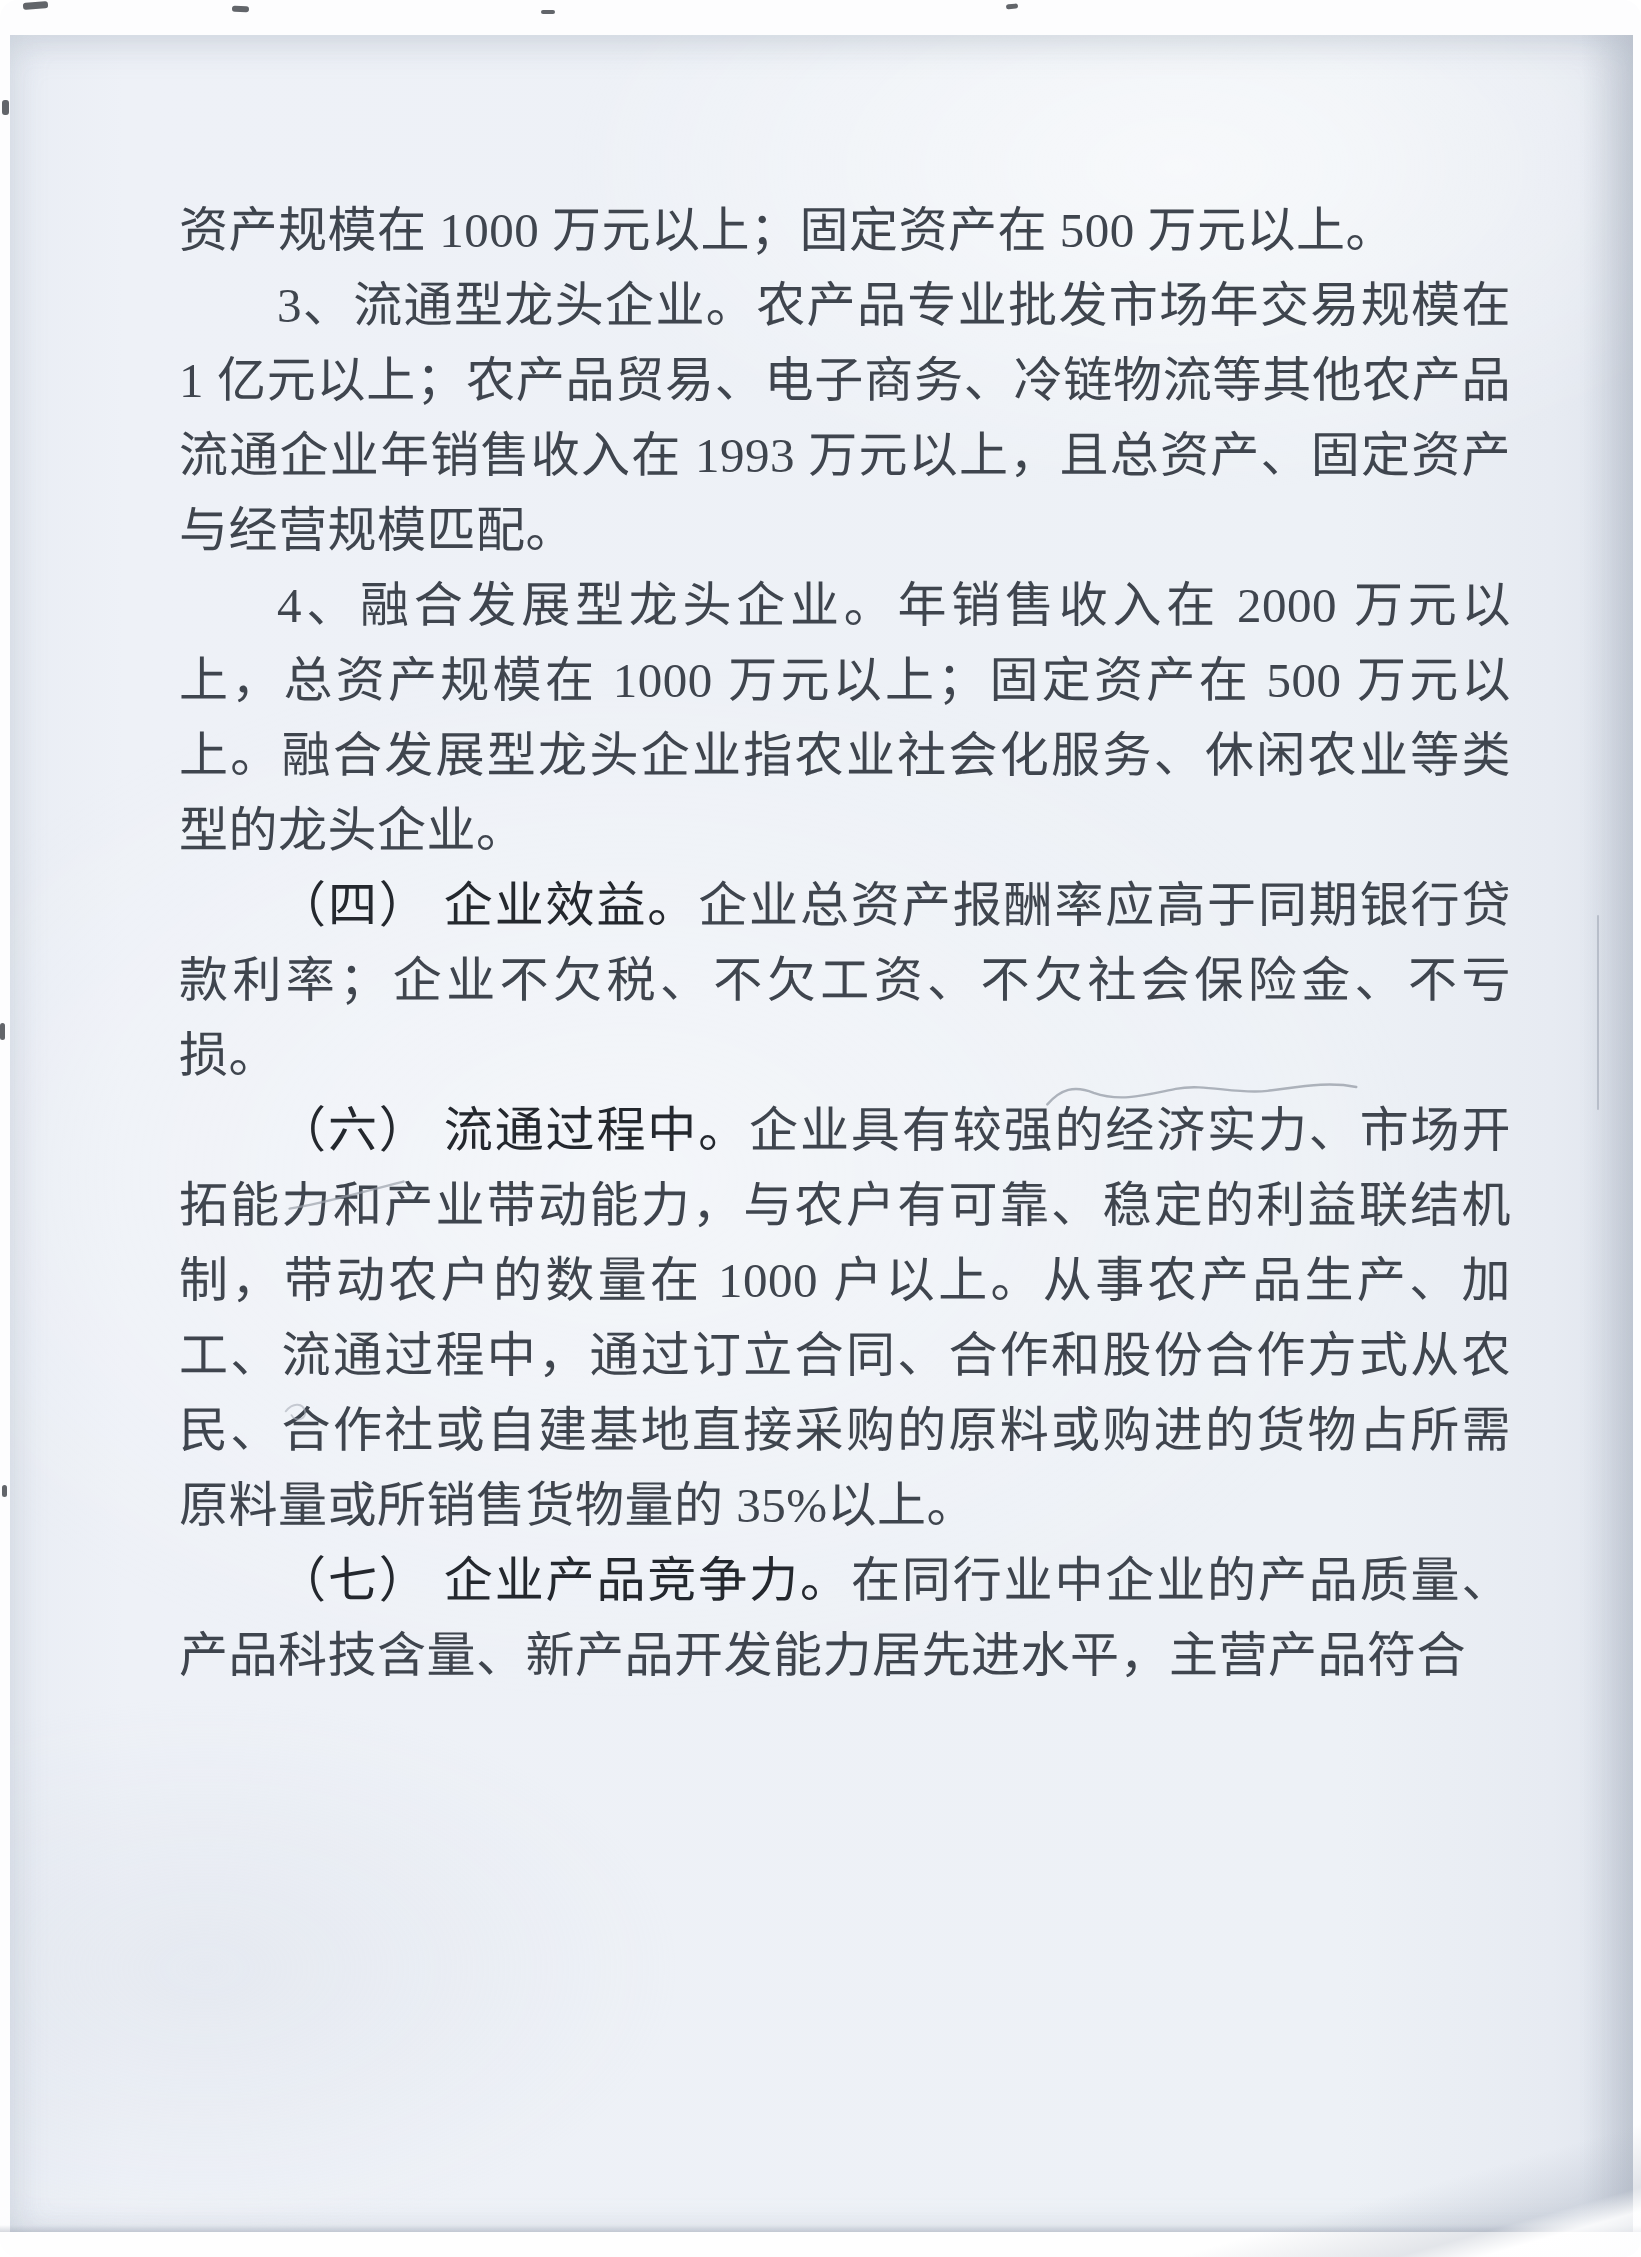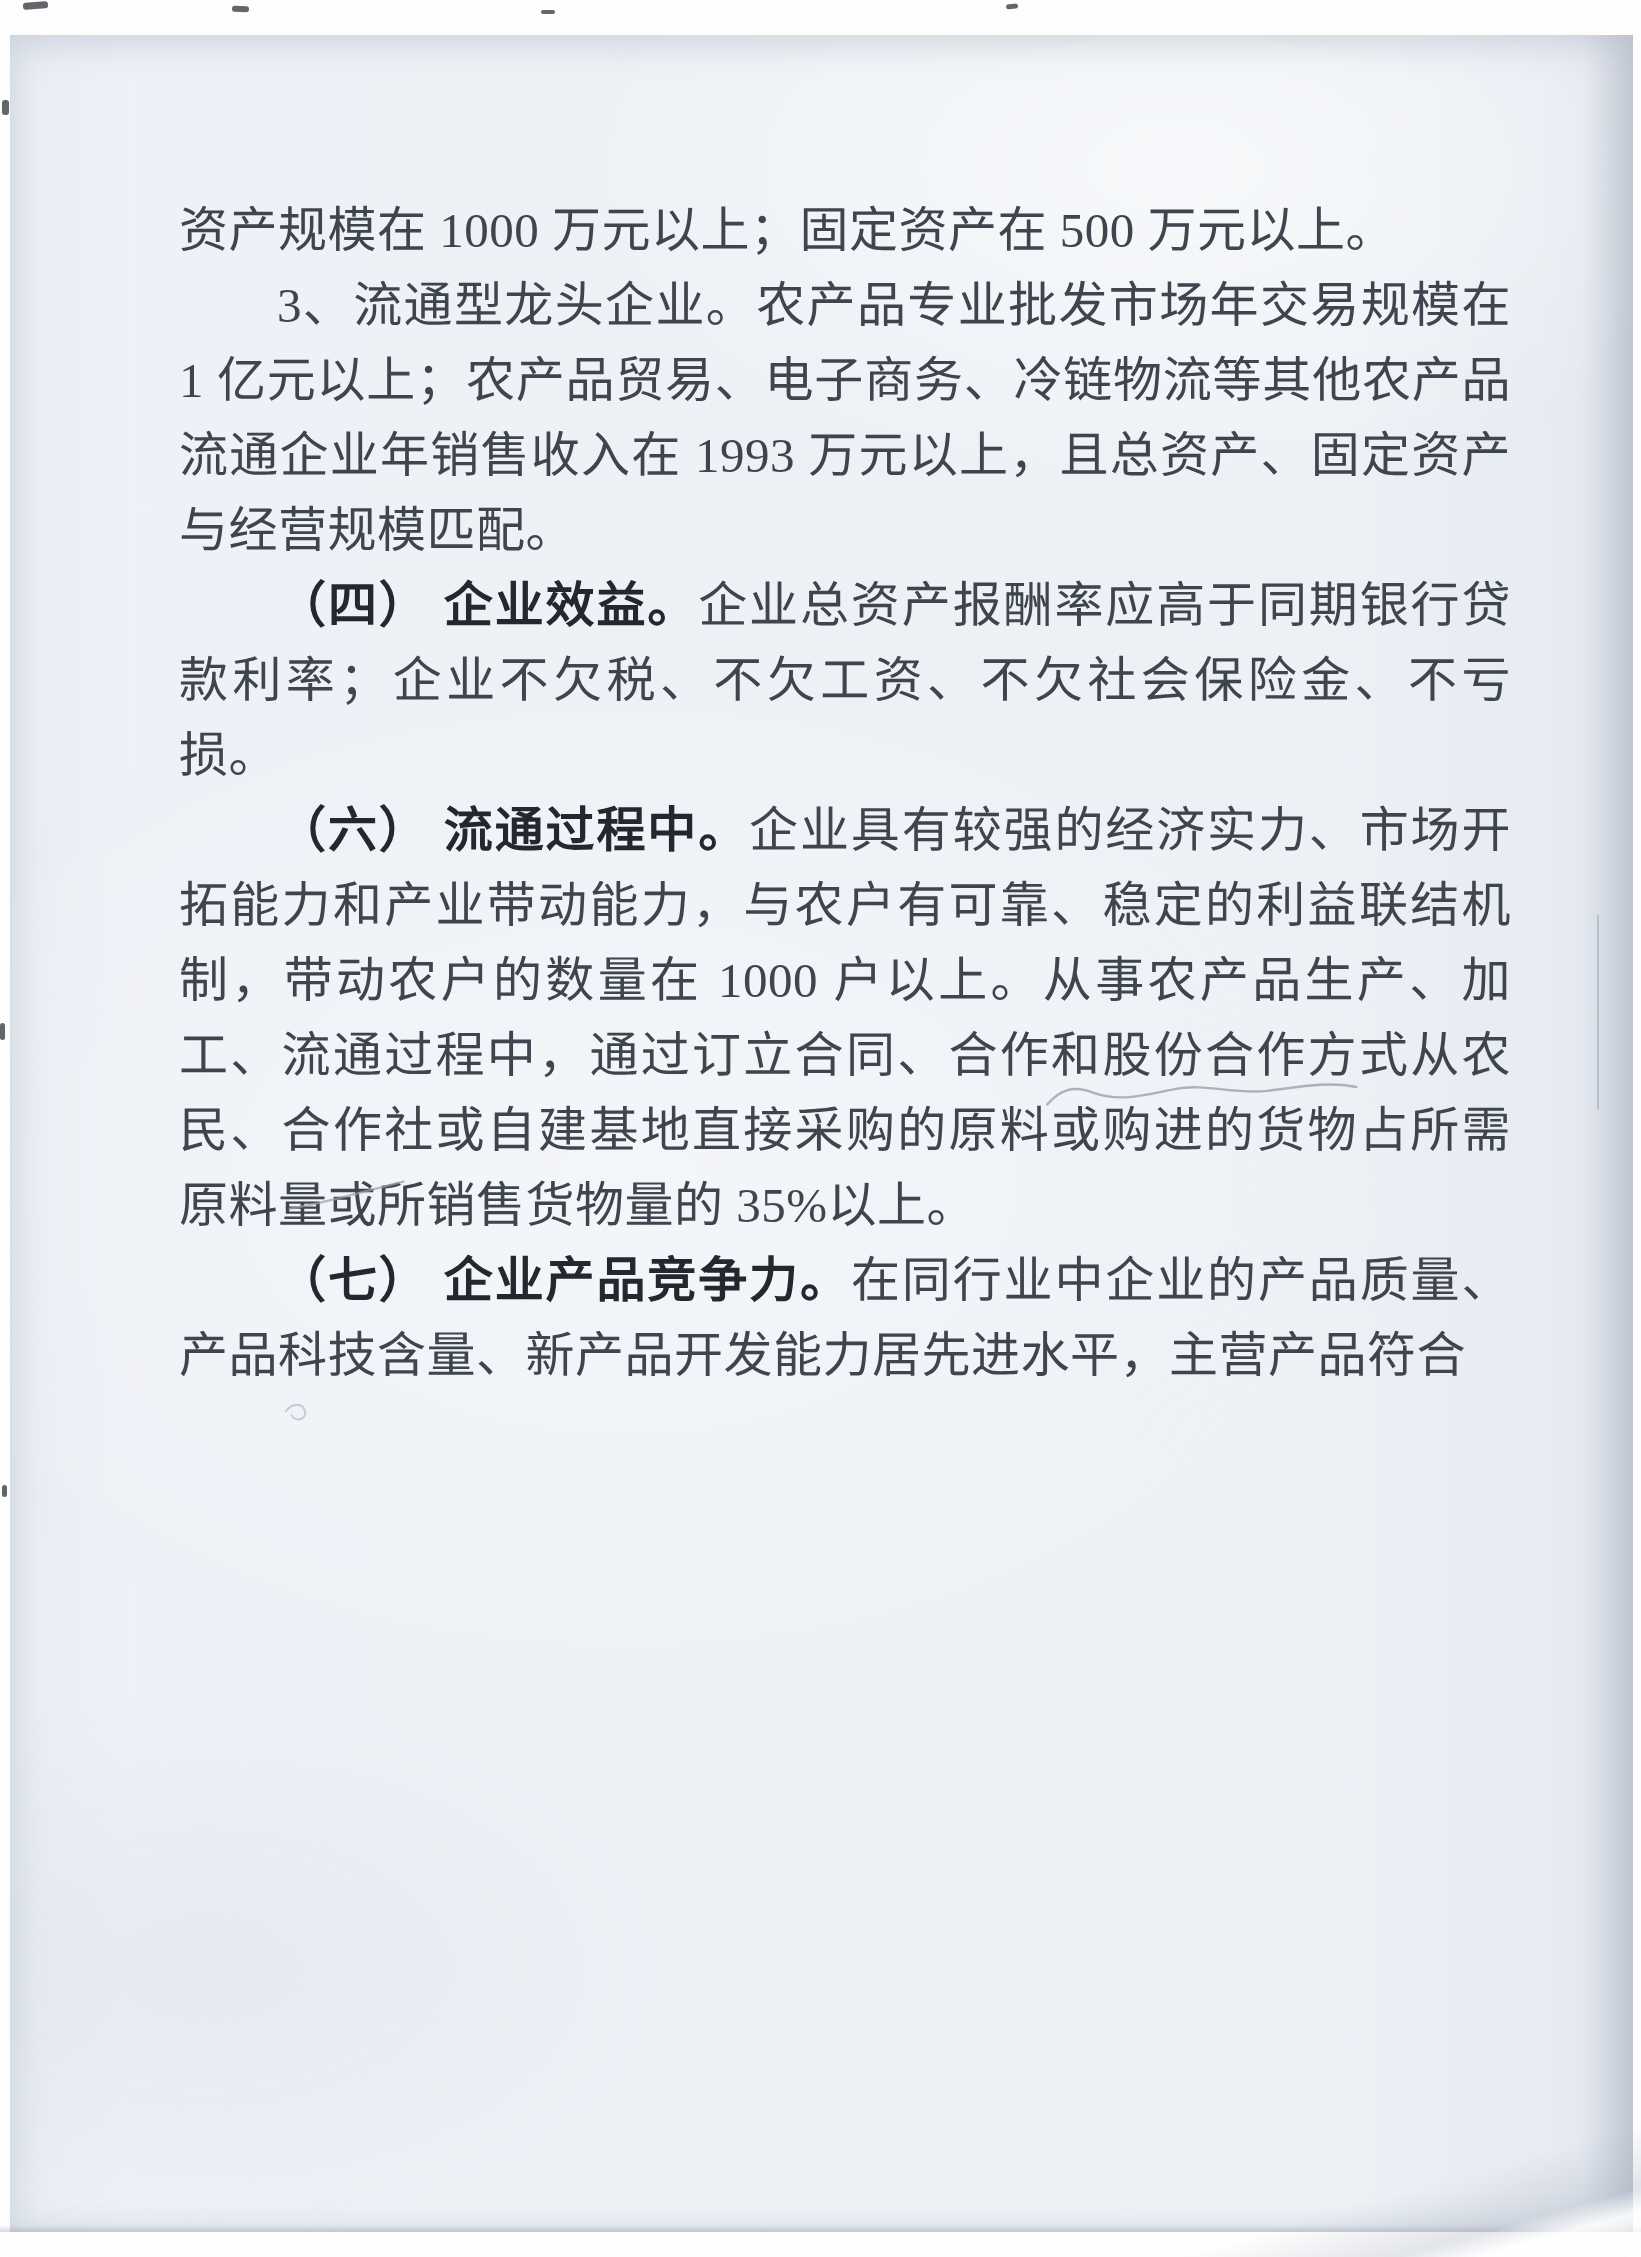--- a/index.html
+++ b/index.html
@@ -29,21 +29,21 @@
   .textblock{
     position:absolute;
     left:179px;top:193px;width:1332px;
     font-size:49px;
     line-height:75px;
     color:#3f454e;
     letter-spacing:0.5px;
   }
   .para{margin:0;text-align:justify;text-indent:0;}
   .para.indent{text-indent:2em;}
-  .para .lead{font-weight:bold;color:#24282e;}
+  .para .lead{font-weight:normal;color:#24282e;}
   
   .bottom-strip{position:absolute;left:0;bottom:0;width:100%;height:25px;background:#fefefe;}
   .bottom-edge-shadow{position:absolute;left:0;bottom:25px;width:100%;height:6.8px;
     background:linear-gradient(180deg,rgba(150,158,172,0) 0%,rgba(150,158,172,0.38) 100%);}
   .right-edge-shadow{position:absolute;top:35px;right:7.7px;width:52px;bottom:25px;
     background:linear-gradient(90deg,rgba(160,168,182,0) 0%,rgba(160,168,182,0.30) 100%);}
   .paper-edge-line{position:absolute;left:1597px;top:915px;width:1.9px;height:195px;
     background:#b2b8c4;opacity:.85;border-radius:1.9px;}
   
   .page-curl{position:absolute;right:-68px;bottom:1.9px;width:753px;height:145px;
@@ -68,20 +68,21 @@
 </head>
 <body>
 
 <div class="scan">
 
   <div class="paper"></div>
 
   <div class="textblock" id="textblock">
       <p class="para"><span>资产规模在 1000 万元以上；固定资产在 500 万元以上。</span></p>
       <p class="para indent"><span>3、流通型龙头企业。农产品专业批发市场年交易规模在 1 亿元以上；农产品贸易、电子商务、冷链物流等其他农产品流通企业年销售收入在 1993 万元以上，且总资产、固定资产与经营规模匹配。</span></p>
+      <p class="para indent"><span>4、融合发展型龙头企业。年销售收入在 2000 万元以上，总资产规模在 1000 万元以上；固定资产在 500 万元以上。融合发展型龙头企业指农业社会化服务、休闲农业等类型的龙头企业。</span></p>
       <p class="para indent"><b class="lead">（四） 企业效益。</b><span>企业总资产报酬率应高于同期银行贷款利率；企业不欠税、不欠工资、不欠社会保险金、不亏损。</span></p>
       <p class="para indent"><b class="lead">（六） 流通过程中。</b><span>企业具有较强的经济实力、市场开拓能力和产业带动能力，与农户有可靠、稳定的利益联结机制，带动农户的数量在 1000 户以上。从事农产品生产、加工、流通过程中，通过订立合同、合作和股份合作方式从农民、合作社或自建基地直接采购的原料或购进的货物占所需原料量或所销售货物量的 35%以上。</span></p>
       <p class="para indent"><b class="lead">（七） 企业产品竞争力。</b><span>在同行业中企业的产品质量、产品科技含量、新产品开发能力居先进水平，主营产品符合</span></p>
     </div>
 
   <svg class="marks" width="1641" height="2257" viewBox="0 0 1700 2338">
     <path d="M1085,1144 c14,-16 28,-20 48,-12 c28,10 55,2 85,-4 c30,-6 62,6 95,2 c33,-4 62,-10 92,-4" fill="none" stroke="#9ba1ab" stroke-width="2.5" stroke-linecap="round" opacity="0.8"></path>
     <path d="M300,1252 c30,-4 70,-16 118,-28" fill="none" stroke="#9ba1ab" stroke-width="2.5" stroke-linecap="round" opacity="0.7"></path>
     <path d="M296,1462 c8,-10 18,-8 20,0 c2,8 -10,12 -14,4" fill="none" stroke="#a8aeb8" stroke-width="2" stroke-linecap="round" opacity="0.6"></path>
   </svg>

